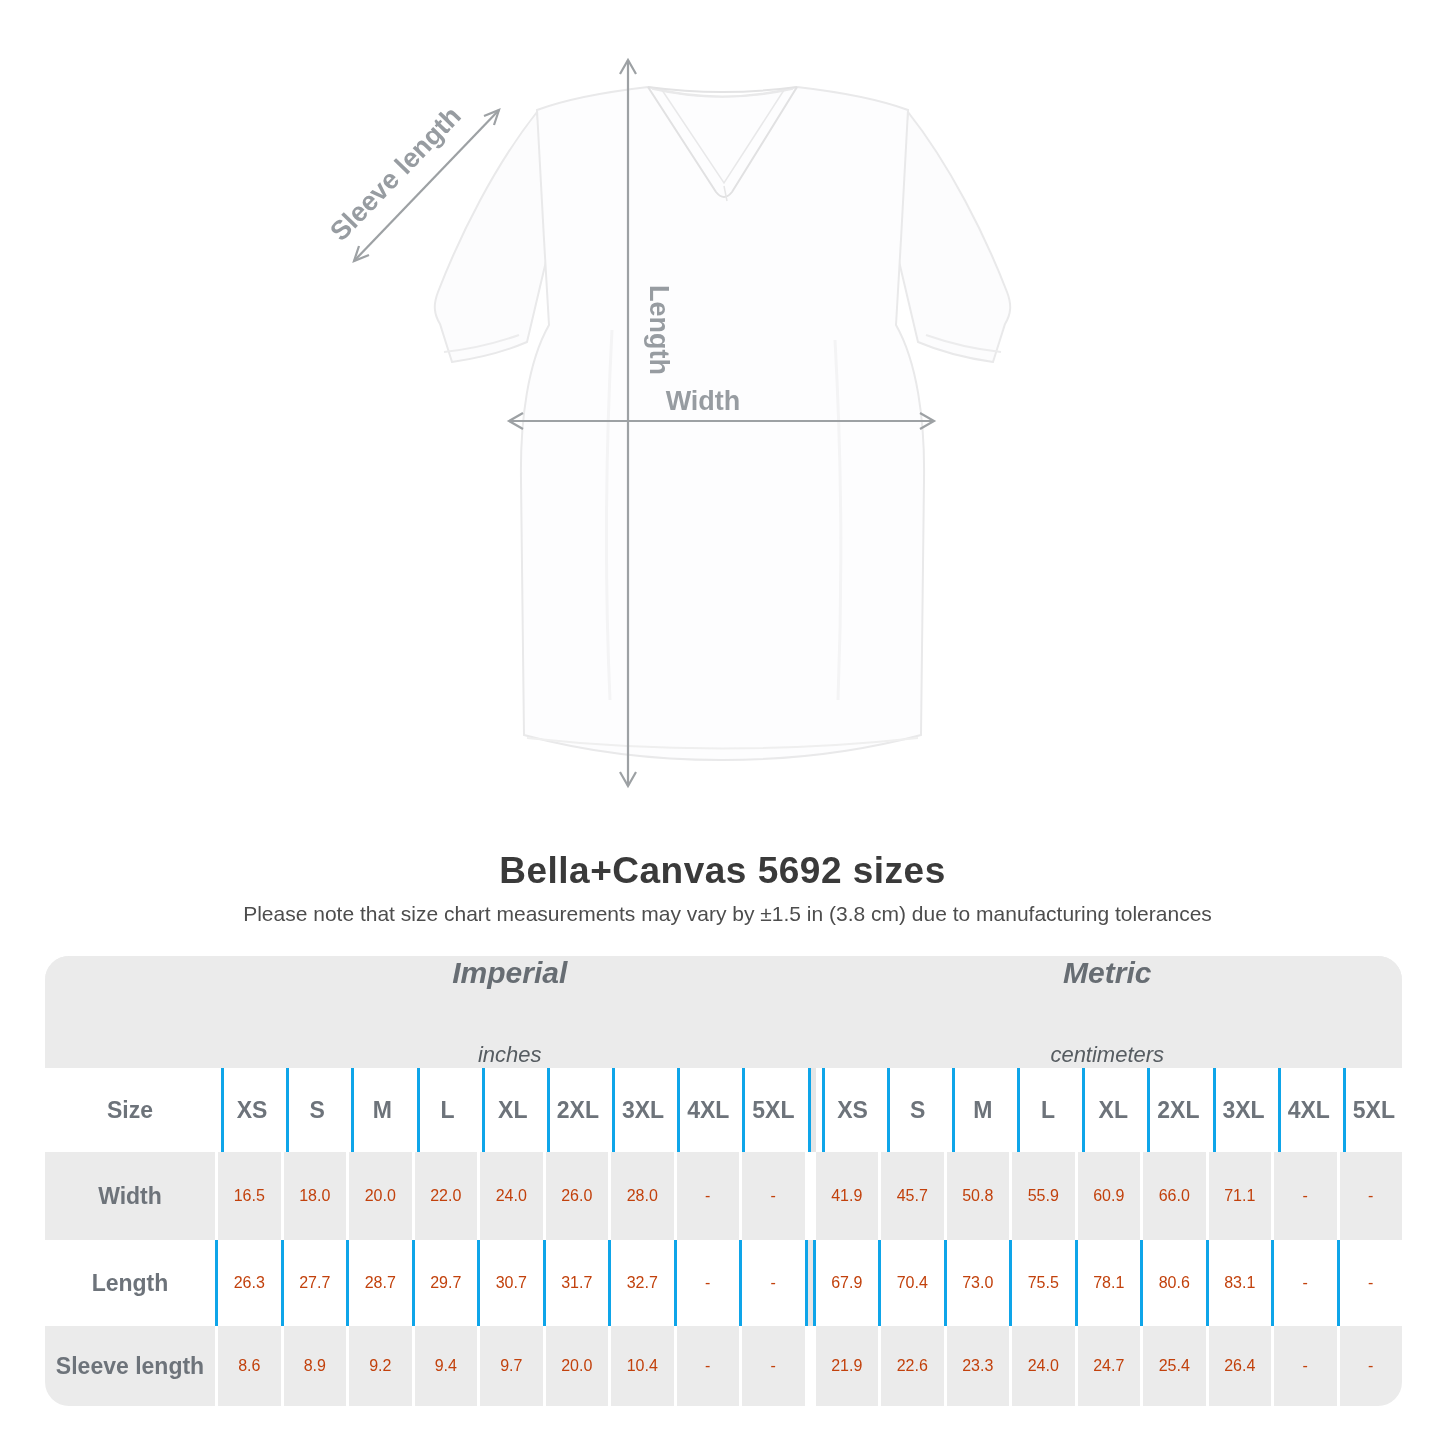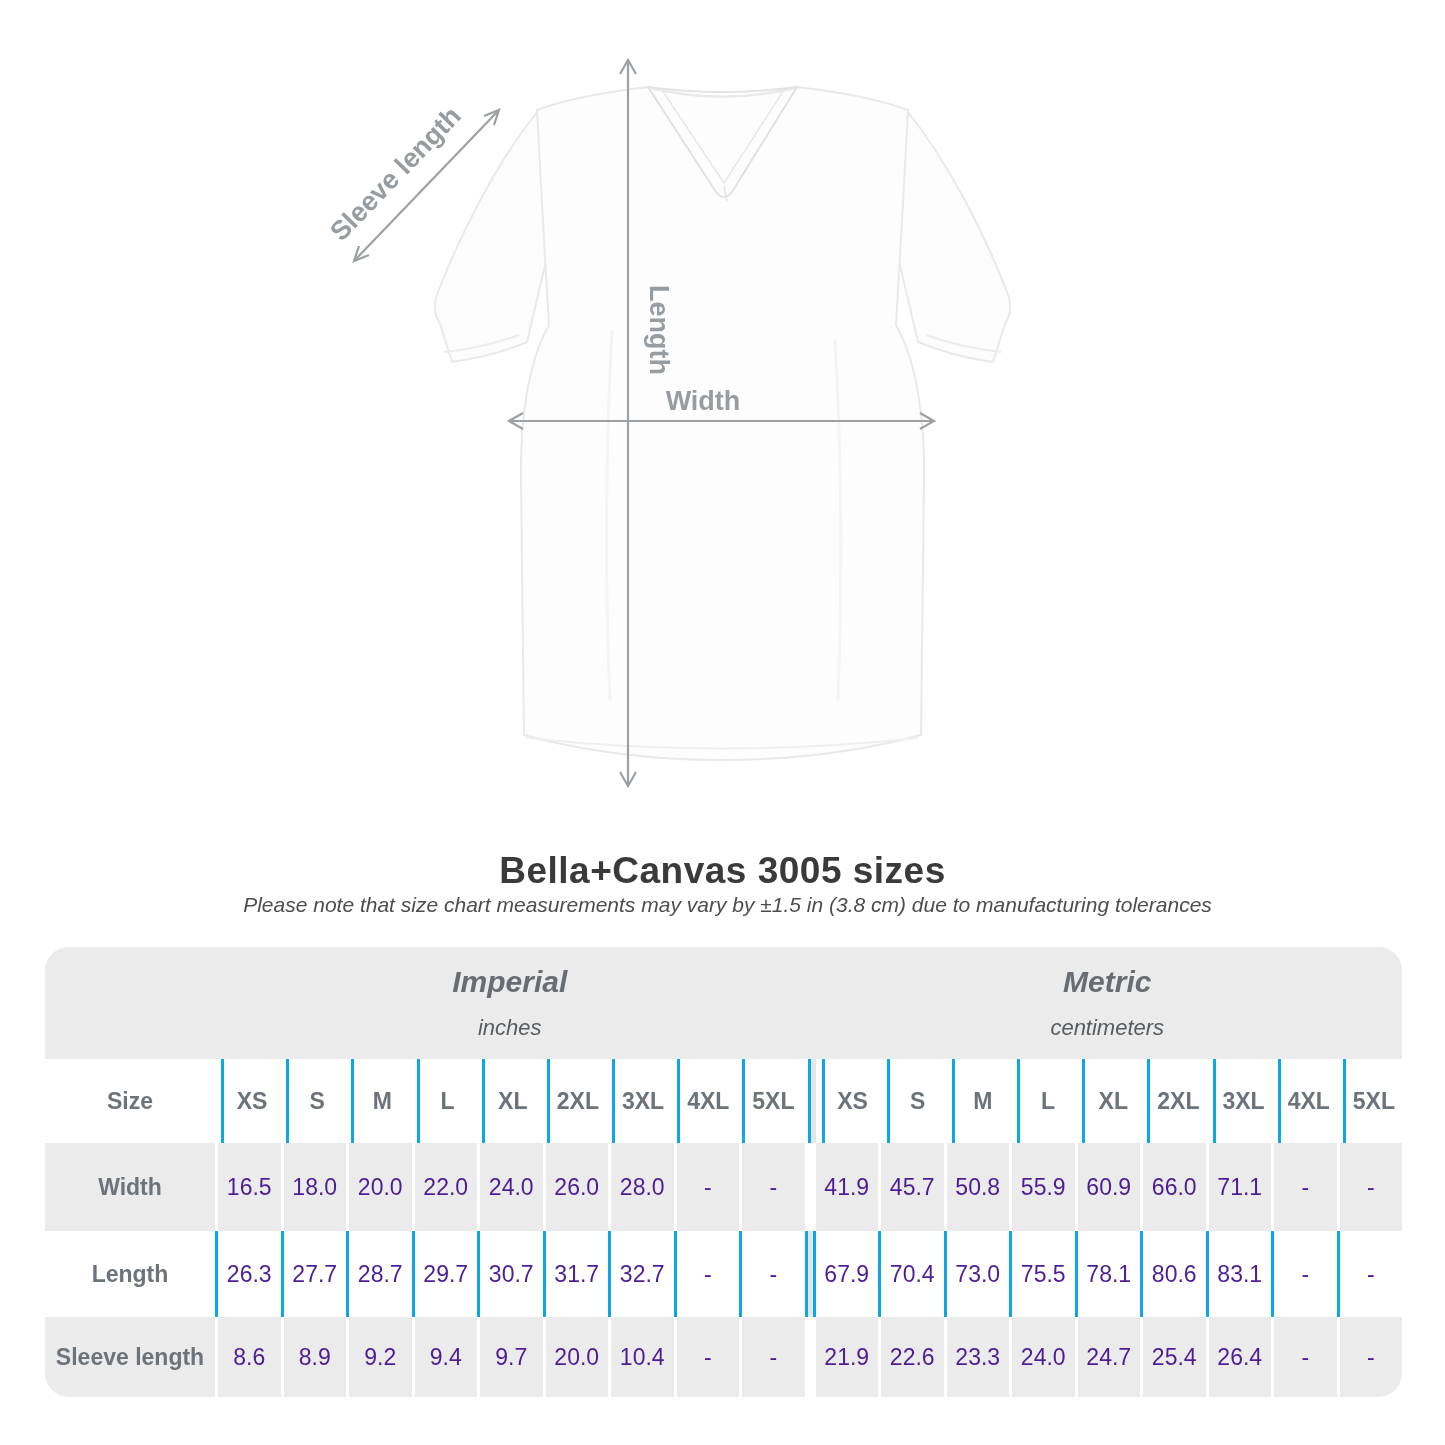--- a/index.html
+++ b/index.html
@@ -6,54 +6,54 @@
   html, body { width: 1445px; height: 1445px; background: #ffffff; overflow: hidden;
     font-family: "Liberation Sans", sans-serif; }
 
   
   .diagram-wrap { width: 1445px; height: 838px; position: relative; }
   .diagram-wrap svg { display: block; }
 
   
   .title-block { text-align: center; margin-top: 12px; }
   .chart-title { font-size: 37px; font-weight: bold; color: #3a3a3a; letter-spacing: .5px; }
-  .chart-note  { font-size: 21px; font-style: italic; color: #4d4d4d; margin-top: 1px; padding-left: 10px; }
+  .chart-note  { font-size: 21px; color: #4d4d4d; margin-top: 10px; padding-left: 10px; }
 
   
   .size-table {
     width: 1357px; margin: 30px 0 0 45px;
     border-radius: 24px; overflow: hidden; background: #ffffff;
   }
   .trow { display: grid; grid-template-columns: 170px repeat(9, 1fr) 8px repeat(9, 1fr); }
   .cell { display: flex; flex-direction: column; align-items: center; justify-content: center; }
 
   
   .band { height: 112px; background: #ebebeb; }
   .band .cell { background: #ebebeb; }
-  .span9 { grid-column: span 9; }
+  .span9 { grid-column: span 9; justify-content: space-between; }
   .unit-name { font-size: 30px; font-weight: bold; font-style: italic; color: #676d73; }
   .unit-sub  { font-size: 22px; font-style: italic; color: #565c61; margin-top: 16px; }
 
   
   .whiterow .cell { background: #ffffff; border-left: 3px solid #0ea5e9; }
   .whiterow .cell:first-child { border-left: none; }
   .whiterow .gapcell { background: #e6e6e6; }
   
   .grayrow .cell { background: #ebebeb; border-left: 3px solid #ffffff; }
   .grayrow .cell:first-child { border-left: none; }
   .grayrow .gapcell { background: #ffffff; }
 
   .row-size   { height: 84px; gap: 6px; }
   .row-width  { height: 88px; }
   .row-length { height: 86px; }
   .row-sleeve { height: 80px; }
 
   .hdr  { font-size: 23px; font-weight: bold; color: #6d737a; }
   .rlbl { font-size: 23px; font-weight: bold; color: #6d737a; }
-  .val  { font-size: 23px; color: #4c1d95; }
+  .val  { font-size: 16px; color: #c2410c; }
 
   .svg-label { font-size: 27px; font-weight: bold; fill: #979ca1; }
 </style>
 </head>
 <body>
 
 <div class="diagram-wrap">
   <svg width="1445" height="838" viewBox="0 0 1445 838">
 
     <path d="M537,112 C495,165 460,235 438,292 C433,305 434,314 440,324 L452,362
@@ -98,21 +98,21 @@
       <path d="M369,255 L354,261 L359,246"></path>
     </g>
 
     <text class="svg-label" x="402" y="180" text-anchor="middle" transform="rotate(-46 402 180)">Sleeve length</text>
     <text class="svg-label" x="650" y="330" text-anchor="middle" transform="rotate(90 650 330)">Length</text>
     <text class="svg-label" x="703" y="410" text-anchor="middle">Width</text>
   </svg>
 </div>
 
 <div class="title-block">
-  <div class="chart-title">Bella+Canvas 3005 sizes</div>
+  <div class="chart-title">Bella+Canvas 5692 sizes</div>
   <div class="chart-note">Please note that size chart measurements may vary by ±1.5 in (3.8 cm) due to manufacturing tolerances</div>
 </div>
 
 <div class="size-table">
 
   <div class="trow band">
     <div class="cell"></div>
     <div class="cell span9">
       <div class="unit-name">Imperial</div>
       <div class="unit-sub">inches</div>

